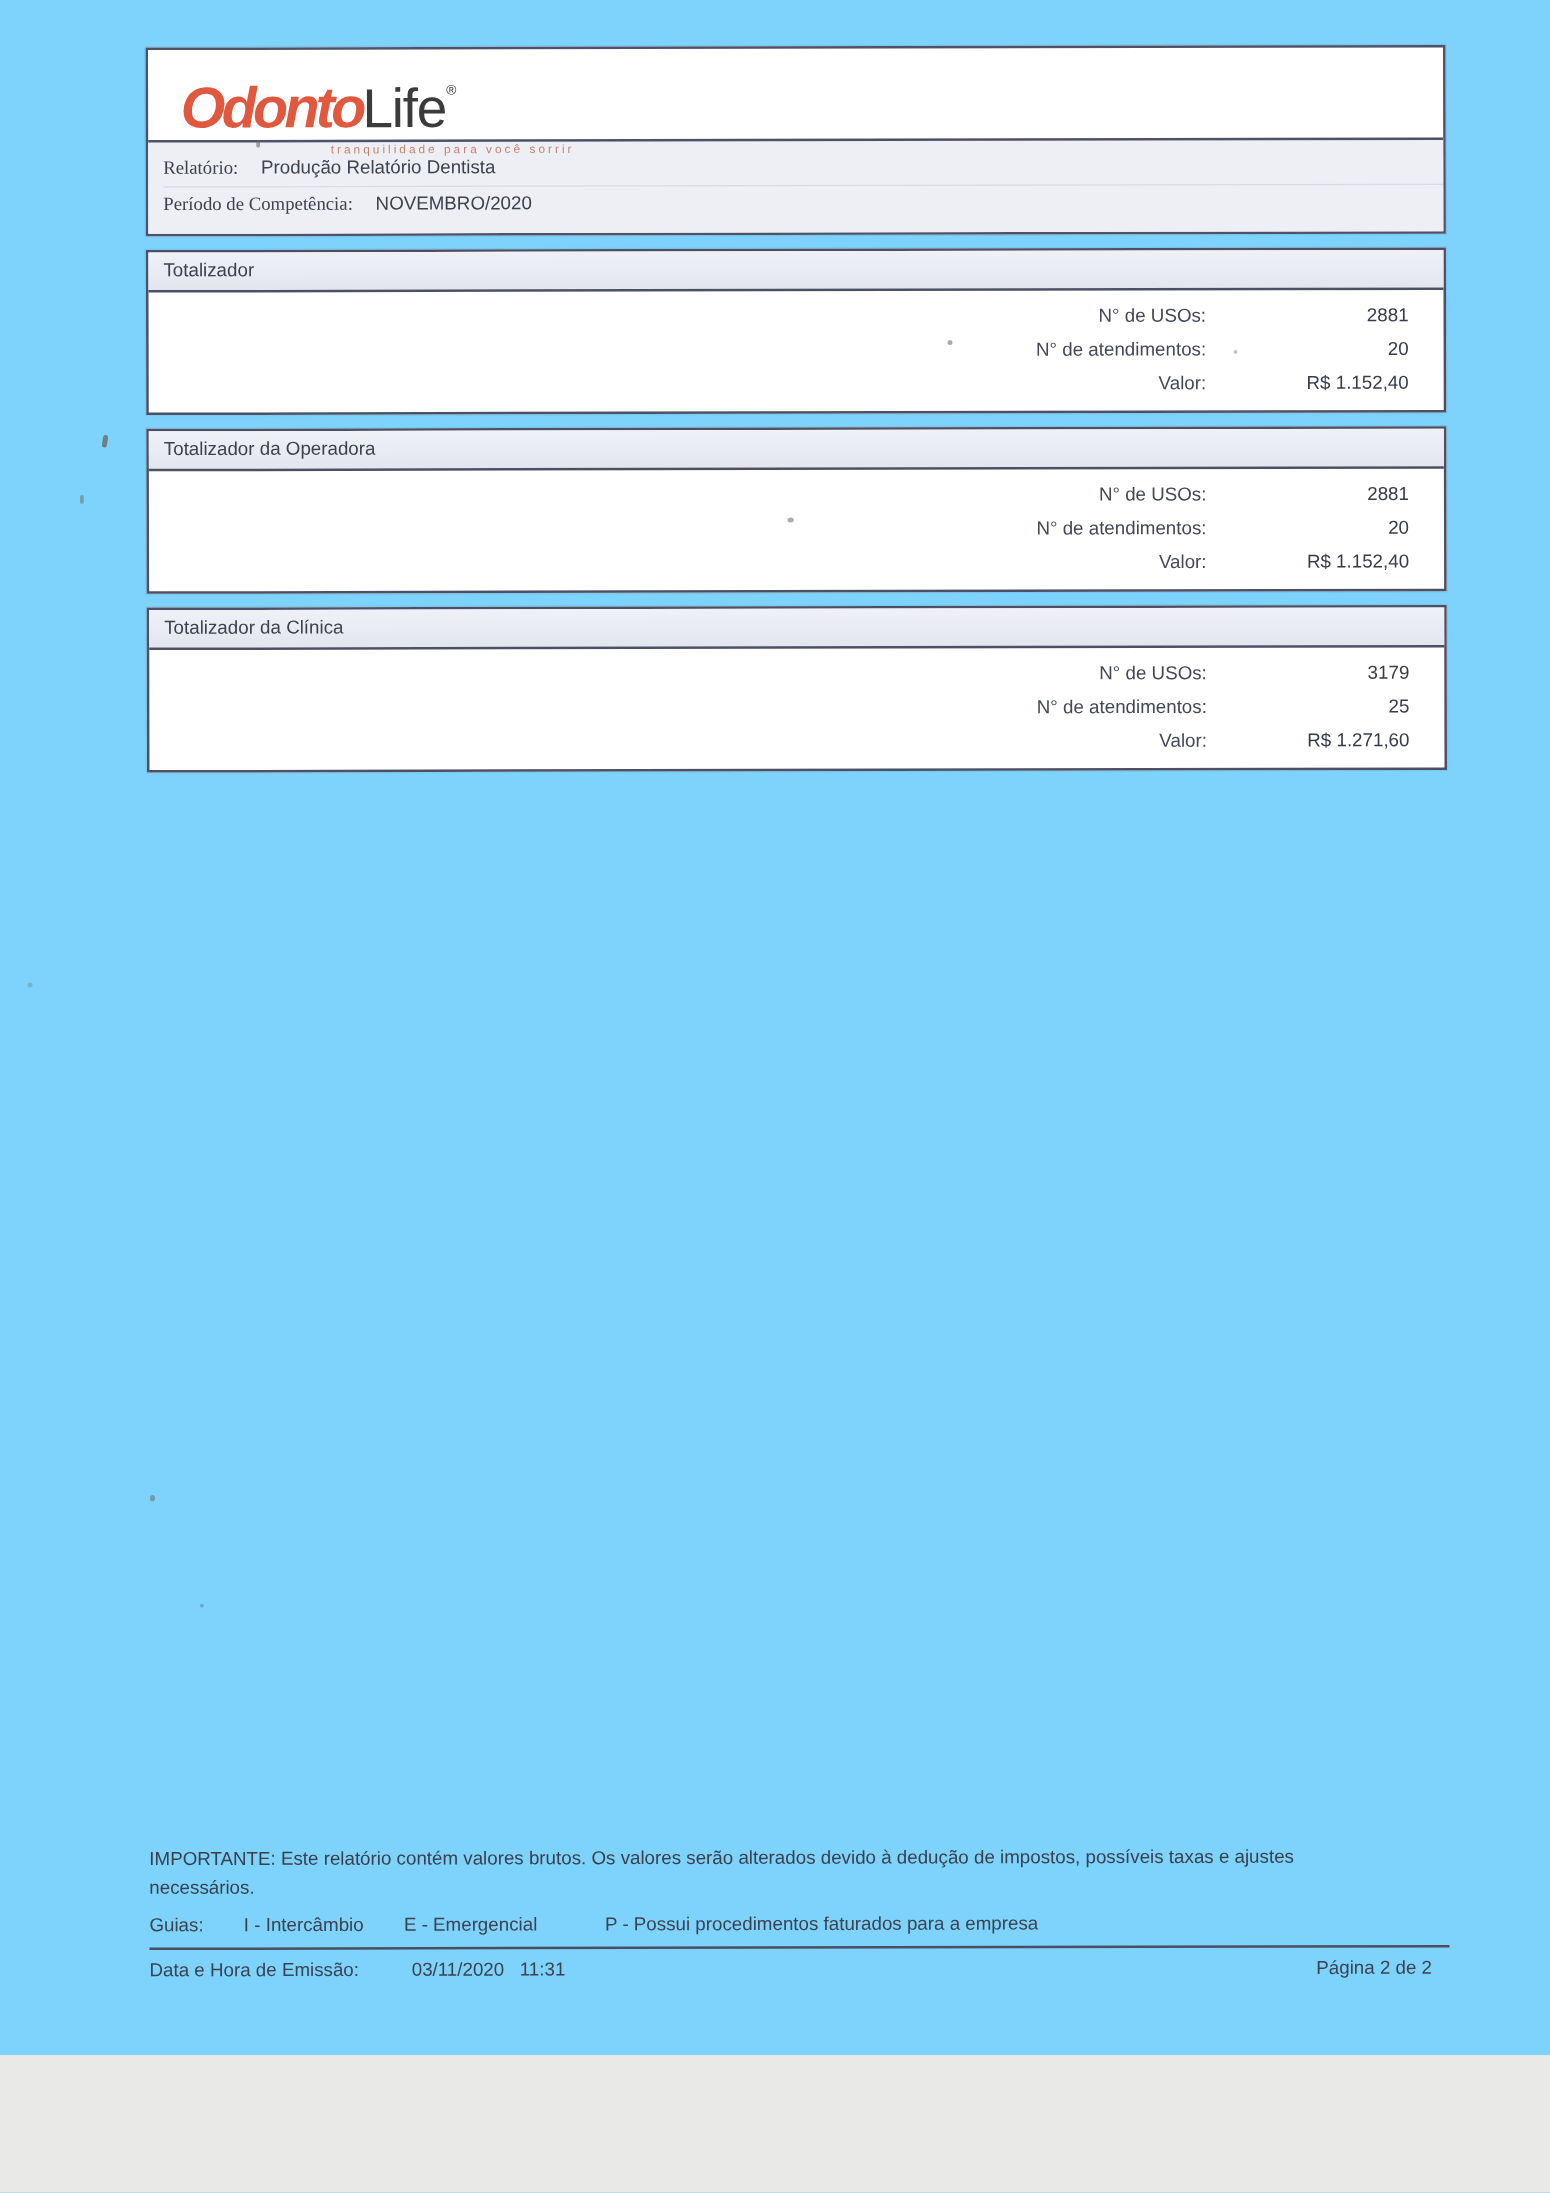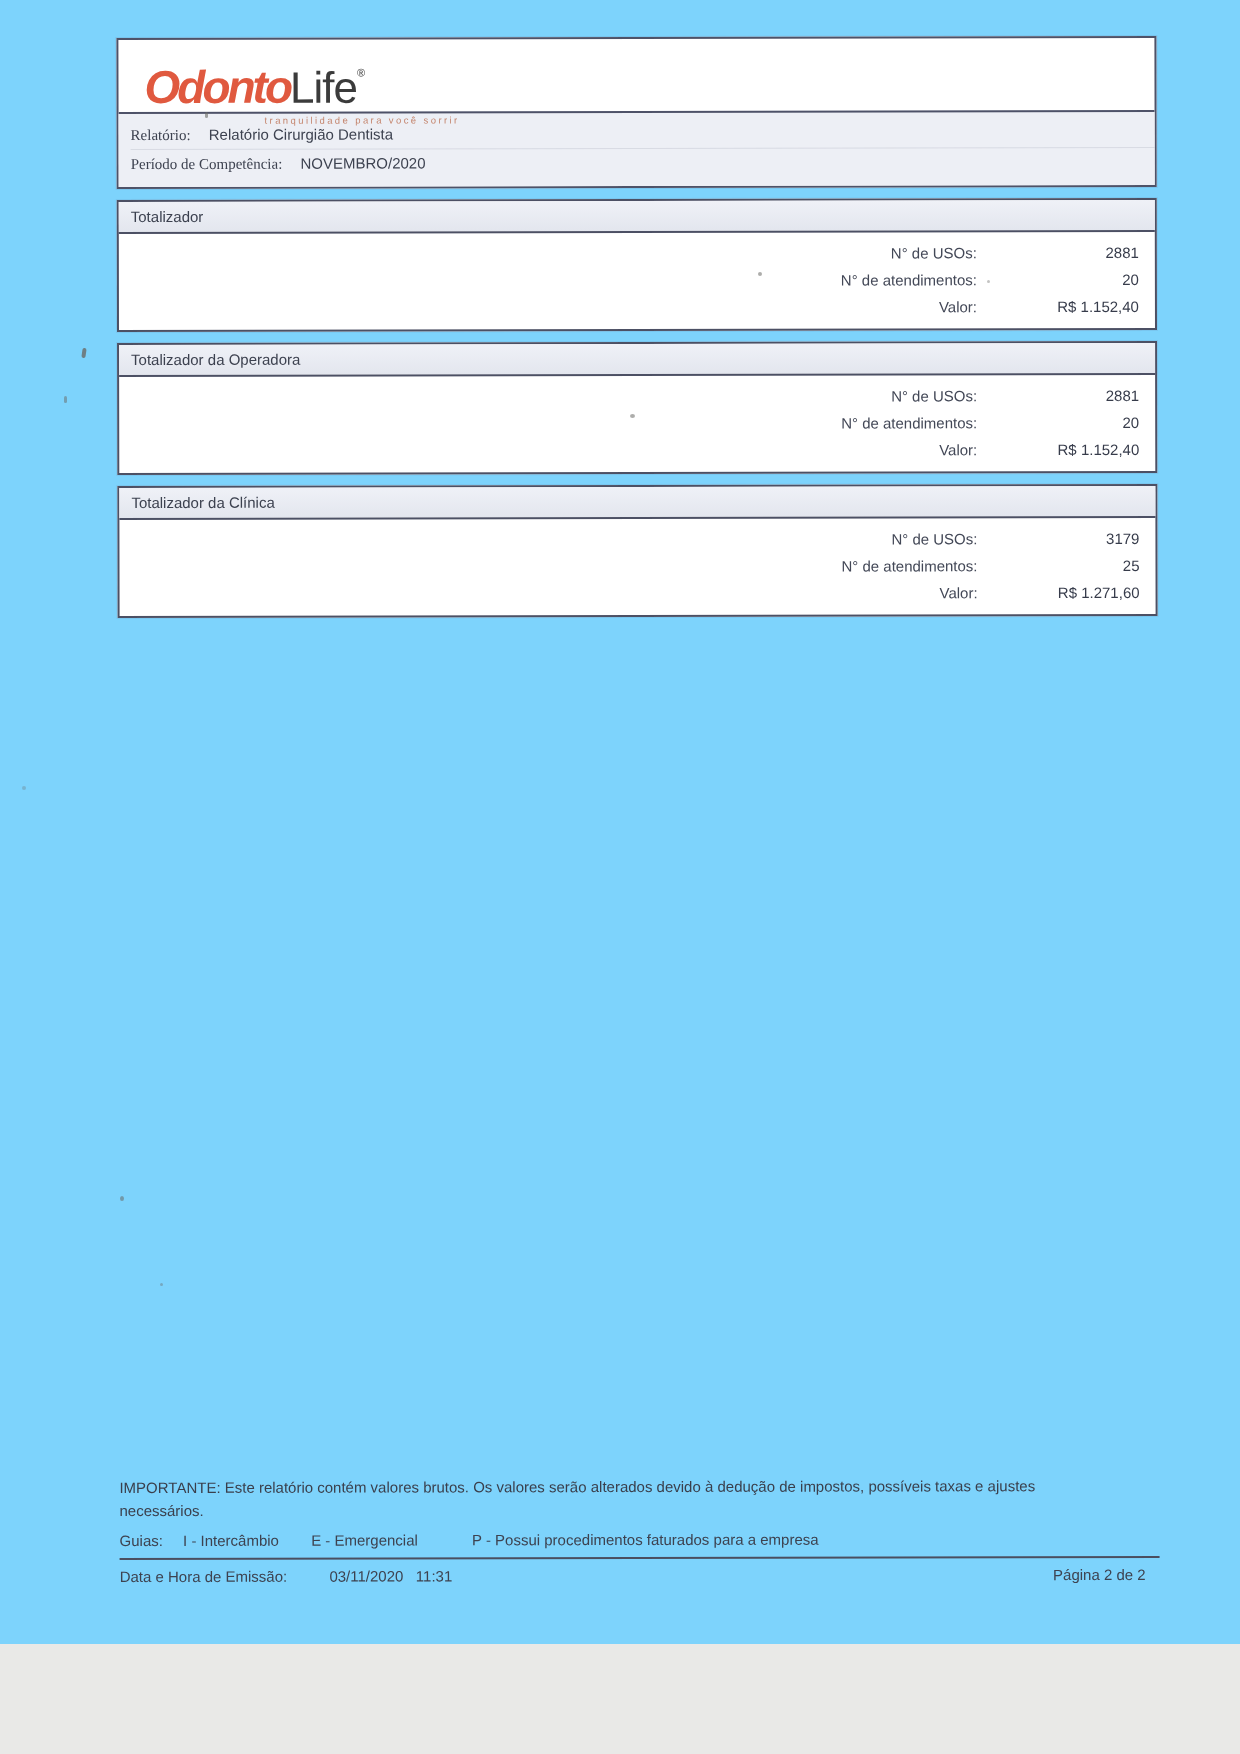--- a/index.html
+++ b/index.html
@@ -64,30 +64,30 @@
     height: 30px; line-height: 30px;
     padding-left: 12px;
     background: linear-gradient(#eff1f7, #e3e6ee);
     border-bottom: 2px solid #4c5064;
     font-size: 15px;
     color: #3c414f;
   }
   .section-body { padding: 7px 0 8px 0; }
   .t-row { display: flex; line-height: 27px; font-size: 15px; }
   .t-label { flex: 1; text-align: right; color: #434857; }
-  .t-value { width: 162px; text-align: right; padding-right: 16px; color: #373c4b; }
+  .t-value { width: 162px; text-align: right; padding-right: 28px; color: #373c4b; }
 
   
   .footer { position: absolute; left: 0; top: 1438px; width: 1040px; }
   .important {
     margin: 0; width: 948px;
     font-size: 15px; line-height: 23px; color: #3a3f4c;
   }
   .guias-row { margin-top: 9px; font-size: 15px; line-height: 20px; white-space: nowrap; }
-  .g1 { margin-left: 16px; }
+  .g1 { margin-left: 28px; }
   .g2 { margin-left: 28px; }
   .g3 { margin-left: 50px; }
   .footer-rule { margin-top: 7px; border-top: 2px solid #4a4e60; width: 1040px; }
   .emission-row { position: relative; margin-top: 7px; font-size: 15px; line-height: 20px; }
   .em-val { margin-left: 38px; white-space: pre; }
   .page-num { position: absolute; right: 14px; top: 0; }
 
   
   .speck { position: absolute; background: #6a6a66; border-radius: 50%; opacity: 0.55; }
   .sp1 { left: 82px;  top: 348px;  width: 4px; height: 10px; border-radius: 2px; transform: rotate(8deg); opacity: .8; }
@@ -110,21 +110,21 @@
     <div class="header-box">
       <div class="logo-area">
         <div class="logo-line">
           <span class="brand1">Odonto</span><span class="brand2">Life</span><span class="reg">®</span>
         </div>
         <div class="tagline">tranquilidade para você sorrir</div>
       </div>
       <div class="info-area">
         <div class="info-row">
           <span class="i-label">Relatório:</span>
-          <span>Relatório Cirurgião Dentista</span>
+          <span>Produção Relatório Dentista</span>
         </div>
         <div class="info-row">
           <span class="i-label">Período de Competência:</span>
           <span>NOVEMBRO/2020</span>
         </div>
       </div>
     </div>
 
     <div class="section">
       <div class="section-bar">Totalizador</div>

